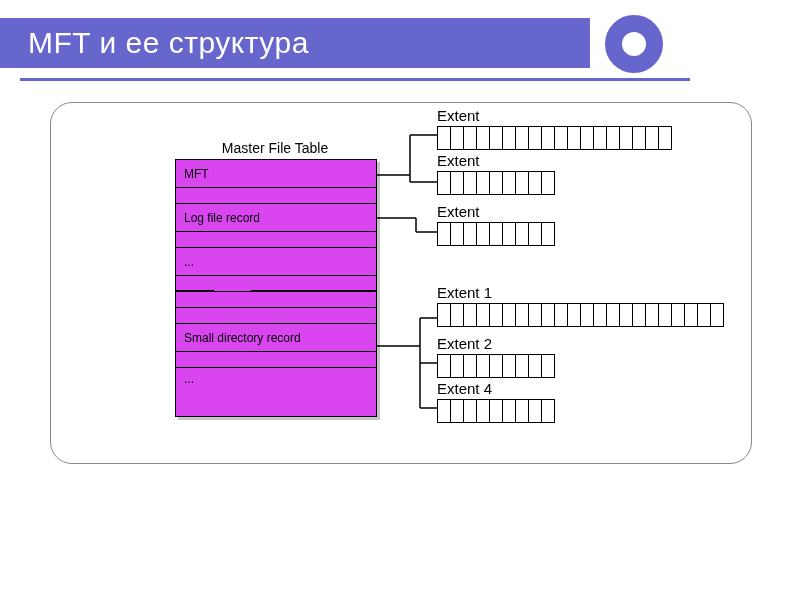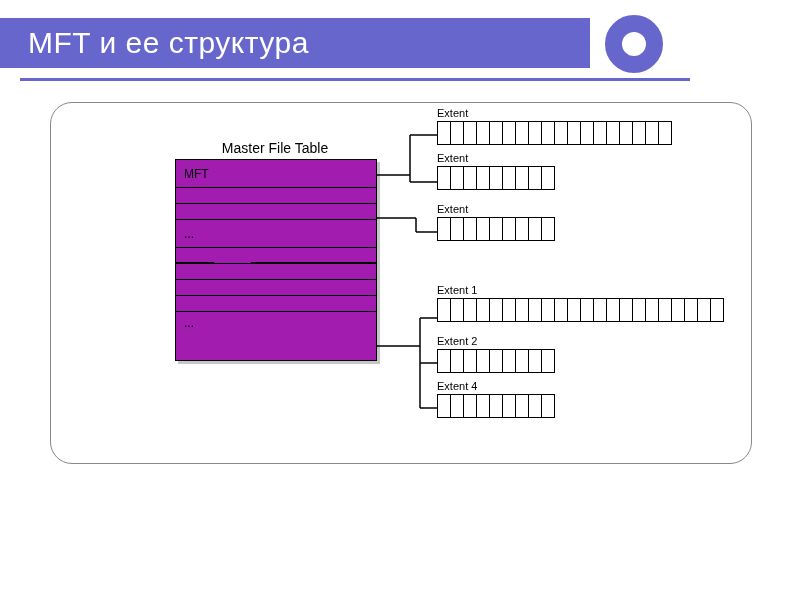--- a/index.html
+++ b/index.html
@@ -9,31 +9,31 @@
   .title-bar{position:absolute;left:0;top:18px;width:590px;height:50px;background:#6666cc;display:flex;align-items:center;padding-left:28px;box-sizing:border-box}
   .title-bar span{color:#fff;font-size:30px;font-weight:400;letter-spacing:.5px}
   .bullet{position:absolute;left:605px;top:15px;width:58px;height:58px;border:17px solid #6666cc;border-radius:50%;box-sizing:border-box}
   .underline{position:absolute;left:20px;top:78px;width:670px;height:3px;background:#6666cc}
 
   
   .frame{position:absolute;left:50px;top:102px;width:700px;height:360px;border:1.5px solid #888;border-radius:22px}
 
   
   .mft-title{position:absolute;font-weight:400;font-size:14px;text-align:center;width:200px}
-  .mft-table{position:absolute;border:1.5px solid #000;background:#a21caf;box-shadow:3px 3px 0 #c6c6c6}
+  .mft-table{position:absolute;border:1.5px solid #000;background:#d946ef;box-shadow:3px 3px 0 #c6c6c6}
   .mft-row{height:28px;border-bottom:1px solid #000;padding:0 8px;display:flex;align-items:center;font-size:12px;box-sizing:border-box}
   .mft-sub{height:15px;border-bottom:1px solid #000}
   .mft-short{height:15px;border-bottom:1px solid #000;position:relative}
   .mft-short::before{content:"";position:absolute;left:0;top:14px;width:38px;height:1px;background:#000}
   .mft-short::after{content:"";position:absolute;right:0;top:14px;width:125px;height:1px;background:#000}
   .mft-last{height:40px;padding:4px 8px;font-size:12px}
 
   
   .ext{position:absolute}
-  .ext-label{font-size:11px;margin-bottom:2px}
+  .ext-label{font-size:15px;margin-bottom:2px}
   .blocks{display:flex;border:1.5px solid #000;height:22px}
   .blocks span{width:12px;border-right:1px solid #000}
   .blocks span:last-child{border-right:none}
 
   
   svg.conn{position:absolute;left:0;top:0;overflow:visible}
   svg.conn line{stroke:#000;stroke-width:1.5}
 </style>
 </head>
 <body>
@@ -45,25 +45,27 @@
   </div>
   <div class="bullet"></div>
   <div class="underline"></div>
 
   <div class="frame"></div>
 
   <div class="mft-title" style="left:175px;top:140px">Master File Table</div>
   <div class="mft-table" style="left:175px;top:159px;width:200px">
     <div class="mft-row">MFT</div>
     <div class="mft-sub"></div>
+    <div class="mft-row">Log file record</div>
     <div class="mft-sub"></div>
     <div class="mft-row">...</div>
     <div class="mft-short"></div>
     <div class="mft-sub"></div>
     <div class="mft-sub"></div>
+    <div class="mft-row">Small directory record</div>
     <div class="mft-sub"></div>
     <div class="mft-last">...</div>
   </div>
 
   <div class="ext" style="left:437px;top:107px">
     <div class="ext-label">Extent</div>
     <div class="blocks">
         <span></span>
         <span></span>
         <span></span>

